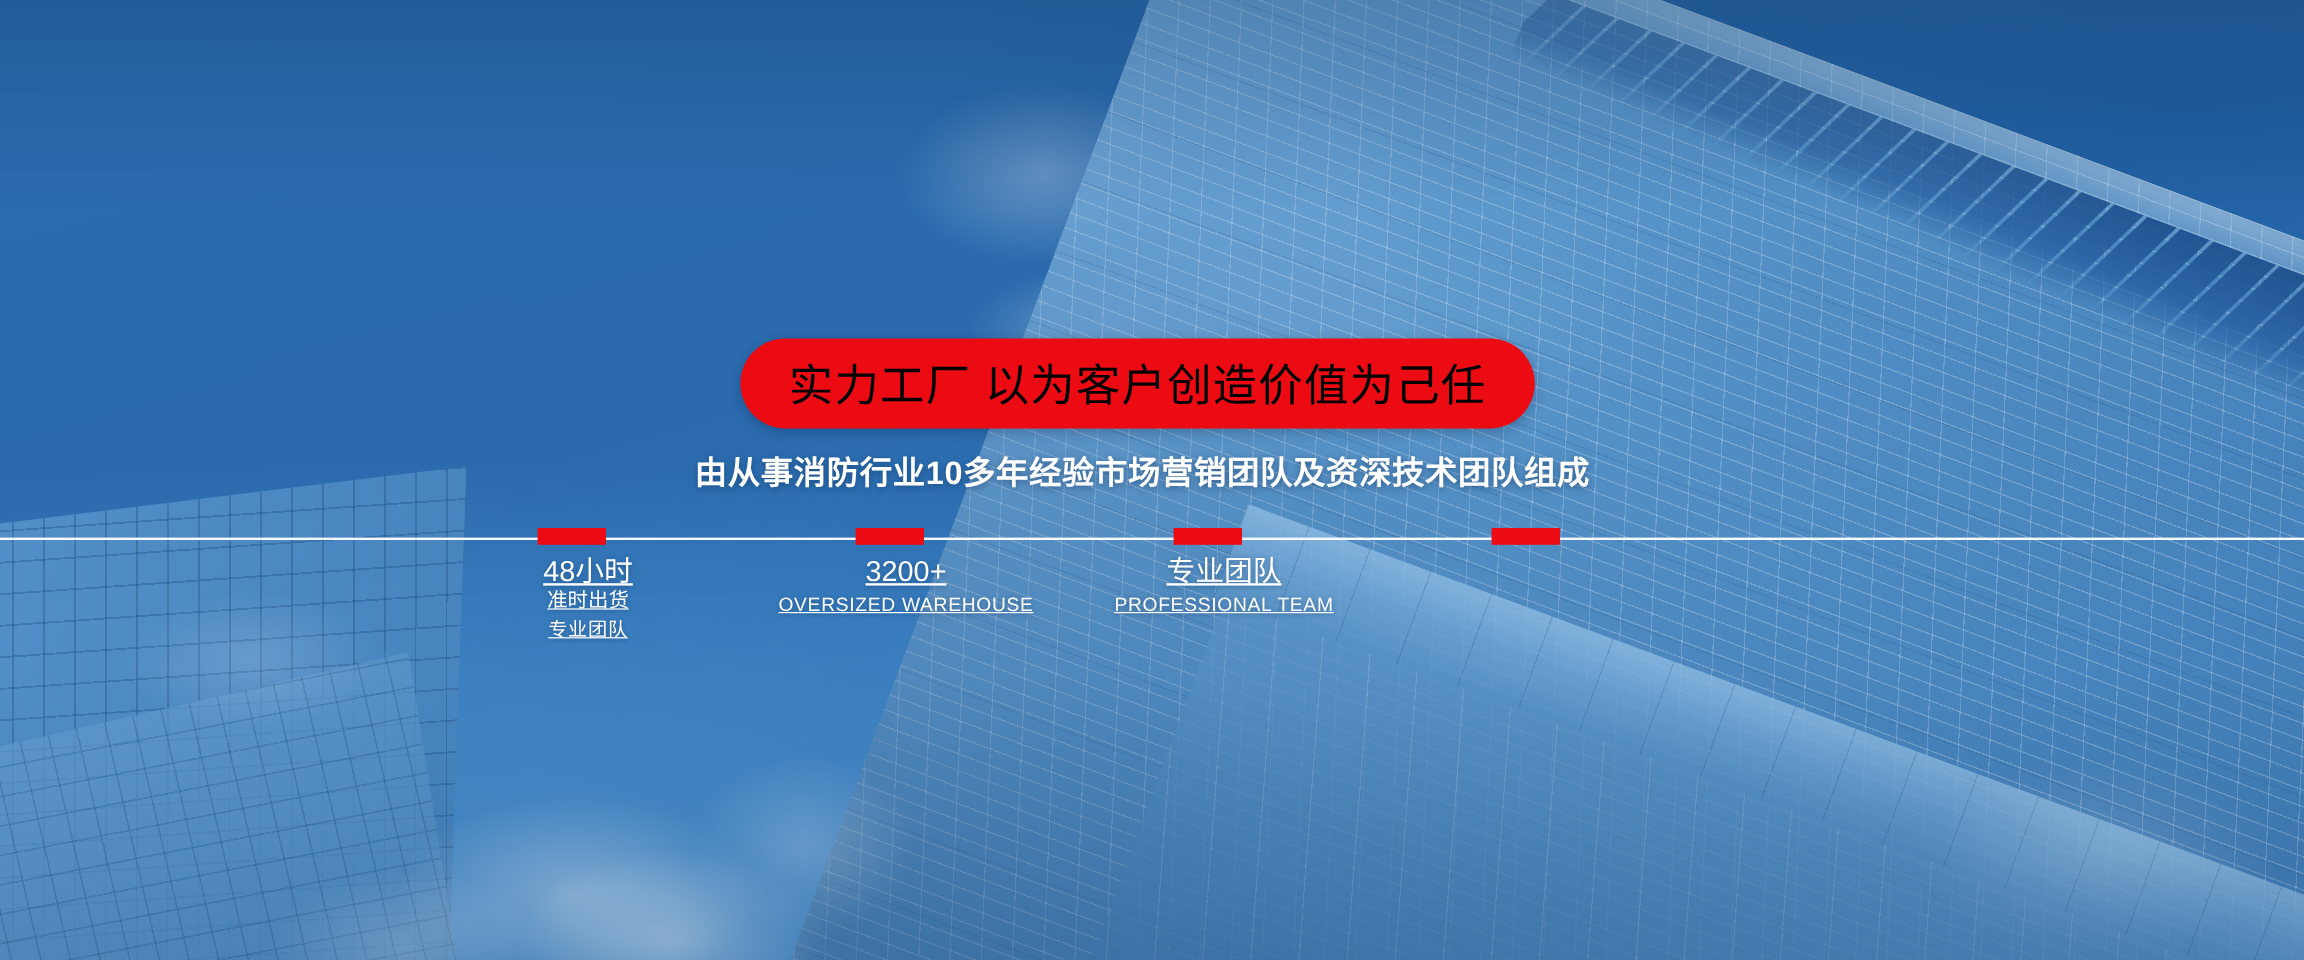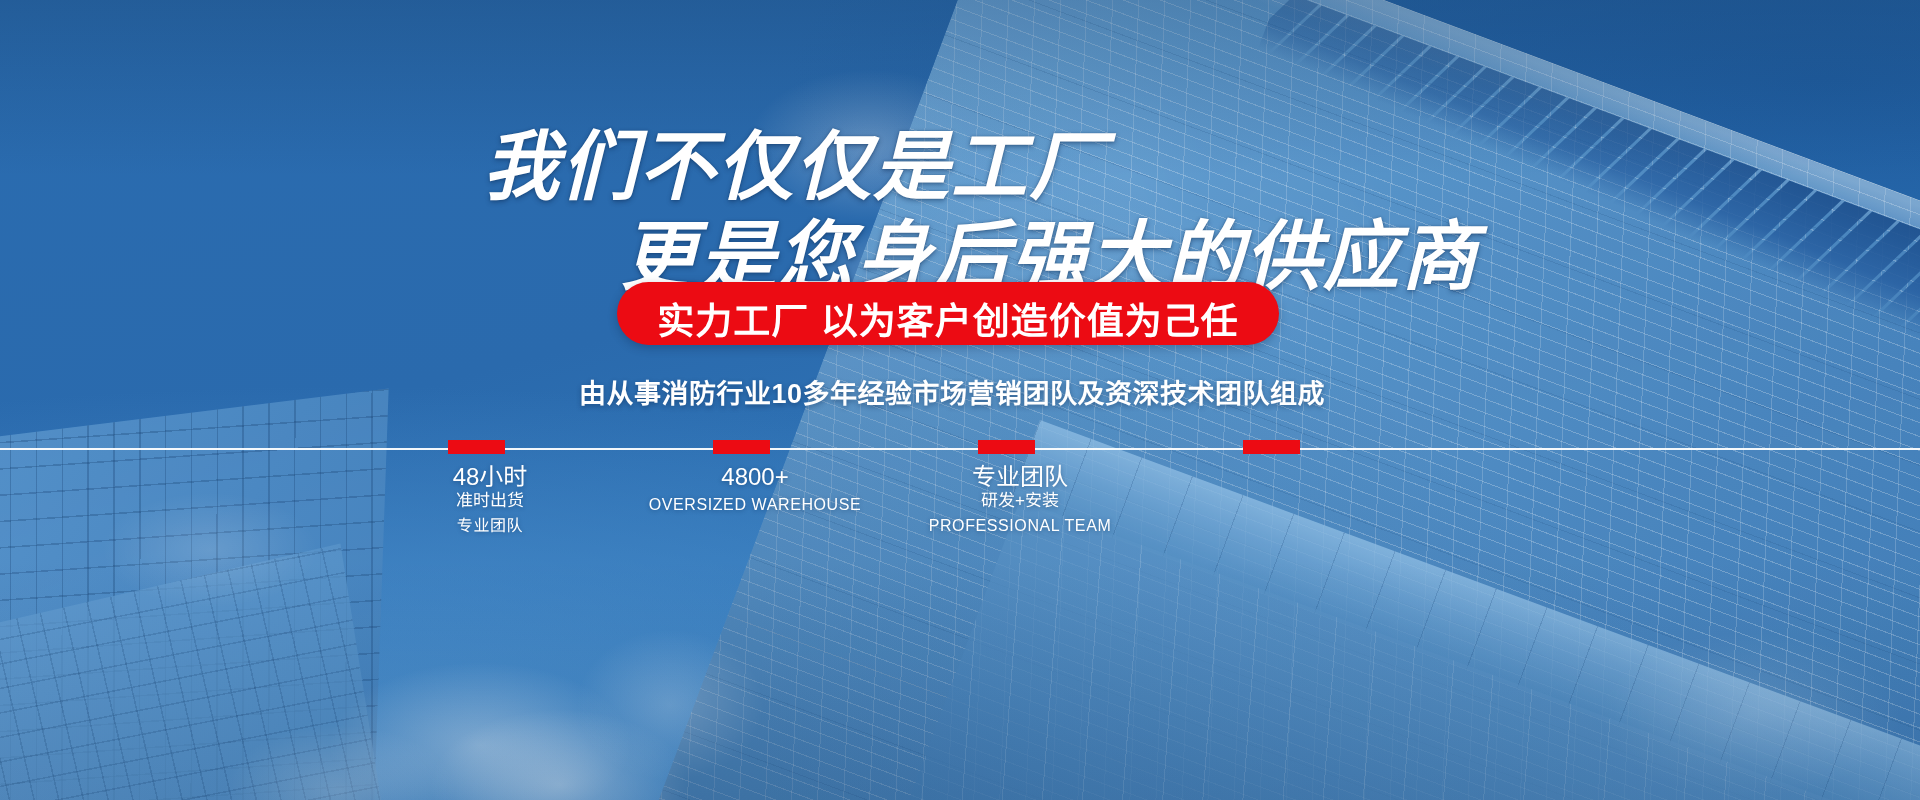--- a/index.html
+++ b/index.html
@@ -177,25 +177,25 @@
   
   .pill-wrap {
     position: absolute;
     left: 0; right: 0;
     top: 282px;
     display: flex;
     justify-content: center;
   }
   .pill {
     background: #ec0b13;
-    color: #ffffff;
+    color: #000000;
     font-size: 37px;
-    font-weight: 700;
+    font-weight: 400;
     letter-spacing: 1px;
-    padding: 9px 40px 0;
+    padding: 9px 40px 12px;
     border-radius: 999px;
     white-space: nowrap;
     box-shadow: 0 3px 10px rgba(10,30,60,.28);
     transform: translateX(-12px);
   }
 
   
   .subtitle {
     position: absolute;
     left: 0; right: 0;
@@ -235,20 +235,21 @@
     width: 100%;
     height: 90px;
   }
   .feature {
     position: absolute;
     top: 0;
     width: 300px;
     text-align: center;
     color: #ffffff;
     text-shadow: 0 1px 4px rgba(10,40,80,.40);
+    text-decoration: underline;
   }
   .f-line1 {
     font-size: 24px;
     line-height: 1.22;
     font-weight: 400;
     white-space: nowrap;
   }
   .f-line2 {
     font-size: 17px;
     line-height: 1.22;
@@ -323,24 +324,20 @@
     <div class="cloud cl-g"></div>
     <div class="cloud cl-h"></div>
     <div class="cloud cl-i"></div>
     <div class="cloud cl-j"></div>
     <div class="cloud cl-k"></div>
     <div class="cloud cl-l"></div>
   </div>
 
   <div class="sky-vignette"></div>
 
-  <div class="headline">
-    <div class="hl-line hl-1">我们不仅仅是工厂</div>
-    <div class="hl-line hl-2">更是您身后强大的供应商</div>
-  </div>
 
   <div class="pill-wrap">
     <div class="pill">实力工厂 以为客户创造价值为己任</div>
   </div>
 
   <div class="subtitle">由从事消防行业10多年经验市场营销团队及资深技术团队组成</div>
 
   <div class="divider"></div>
 
   <div id="tabs-layer">
@@ -349,23 +346,22 @@
       <div class="tab" style="left: 978px;"></div>
       <div class="tab" style="left: 1243px;"></div>
     </div>
   <div class="features" id="features-layer">
       <div class="feature" style="left: 340px;">
         <div class="f-line1">48小时</div>
         <div class="f-line2">准时出货</div>
         <div class="f-en">专业团队</div>
       </div>
       <div class="feature" style="left: 605px;">
-        <div class="f-line1">4800+</div>
+        <div class="f-line1">3200+</div>
         <div class="f-en">OVERSIZED WAREHOUSE</div>
       </div>
       <div class="feature" style="left: 870px;">
         <div class="f-line1">专业团队</div>
-        <div class="f-line2">研发+安装</div>
         <div class="f-en">PROFESSIONAL TEAM</div>
       </div>
     </div>
 
 </div>
 
 </body></html>

